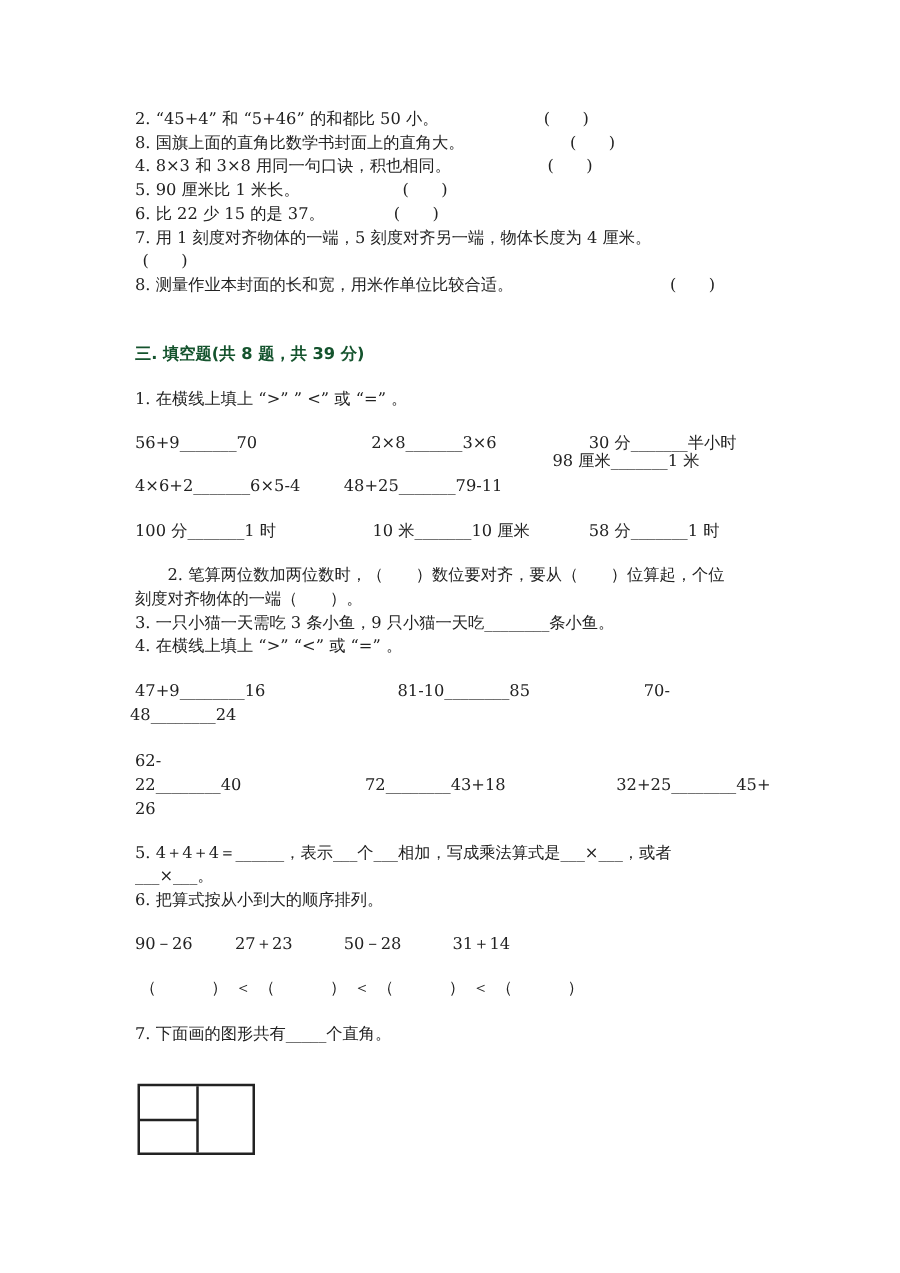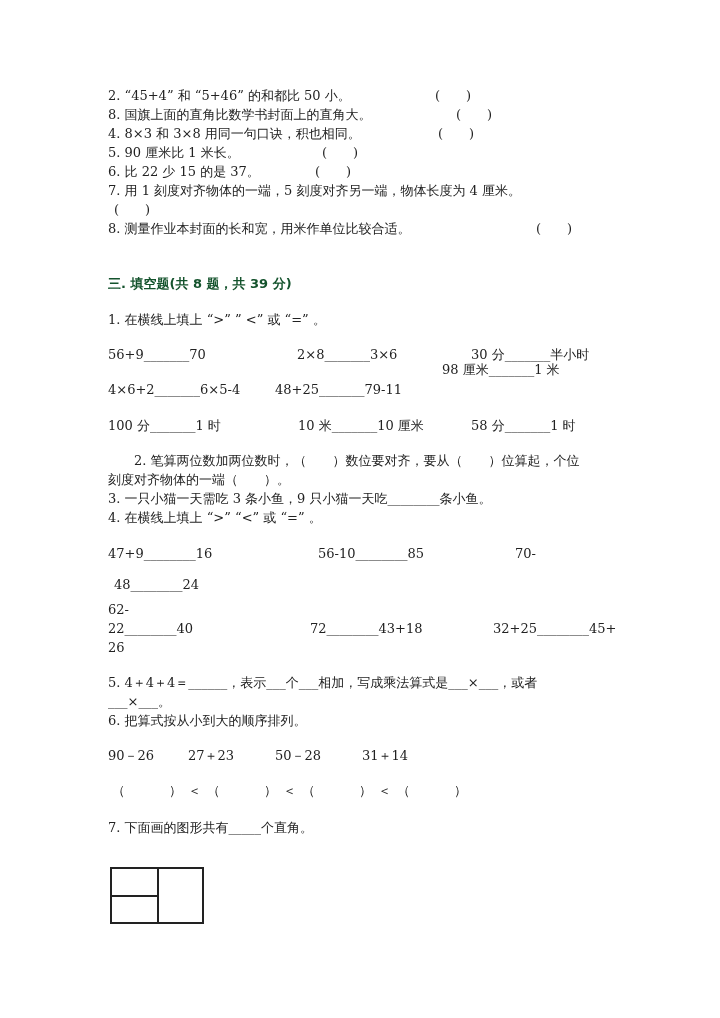--- a/index.html
+++ b/index.html
@@ -53,27 +53,27 @@
 <div class="line" style="left:471px;top:418px;">58 分_______1 时</div>
 
 <div class="line" style="left:108px;top:453px;margin-left:26px;">2. 笔算两位数加两位数时，（　　）数位要对齐，要从（　　）位算起，个位</div>
 <div class="line" style="left:108px;top:472px;">刻度对齐物体的一端（　　）。</div>
 
 <div class="line" style="left:108px;top:491px;">3. 一只小猫一天需吃 3 条小鱼，9 只小猫一天吃________条小鱼。</div>
 
 <div class="line" style="left:108px;top:510px;">4. 在横线上填上 “&gt;” “&lt;” 或 “=” 。</div>
 
 <div class="line" style="left:108px;top:546px;">47+9________16</div>
-<div class="line" style="left:318px;top:546px;">56-10________85</div>
+<div class="line" style="left:318px;top:546px;">81-10________85</div>
 <div class="line" style="left:515px;top:546px;">70-</div>
-<div class="line" style="left:114px;top:565px;margin-top:12px;">48________24</div>
+<div class="line" style="left:104px;top:565px;">48________24</div>
 
 <div class="line" style="left:108px;top:602px;">62-</div>
 <div class="line" style="left:108px;top:621px;">22________40</div>
-<div class="line" style="left:310px;top:621px;">72________43+18</div>
+<div class="line" style="left:292px;top:621px;">72________43+18</div>
 <div class="line" style="left:493px;top:621px;">32+25________45+</div>
 <div class="line" style="left:108px;top:640px;">26</div>
 
 <div class="line" style="left:108px;top:675px;">5. 4＋4＋4＝______，表示___个___相加，写成乘法算式是___×___，或者</div>
 <div class="line" style="left:108px;top:694px;">___×___。</div>
 
 <div class="line" style="left:108px;top:713px;">6. 把算式按从小到大的顺序排列。</div>
 <div class="line" style="left:108px;top:748px;">90－26</div>
 <div class="line" style="left:188px;top:748px;">27＋23</div>
 <div class="line" style="left:275px;top:748px;">50－28</div>

